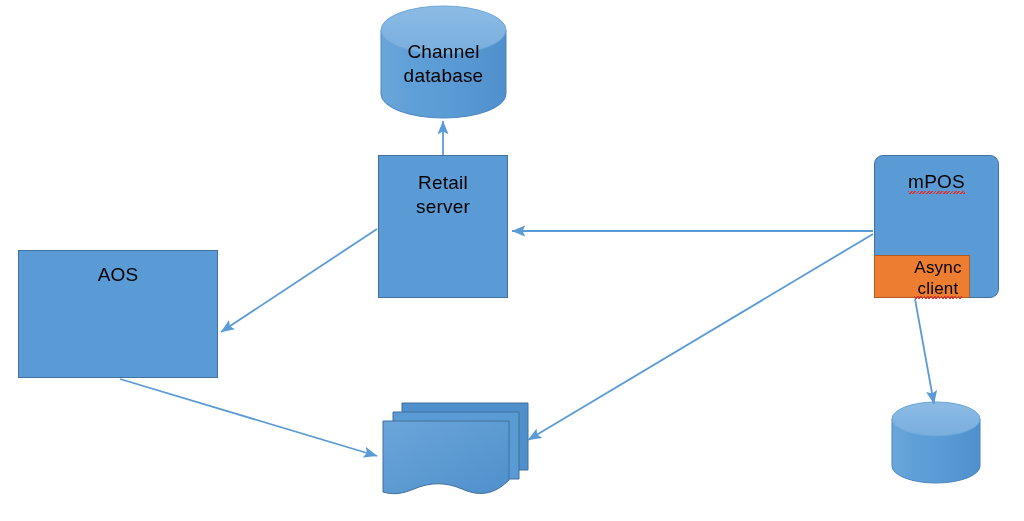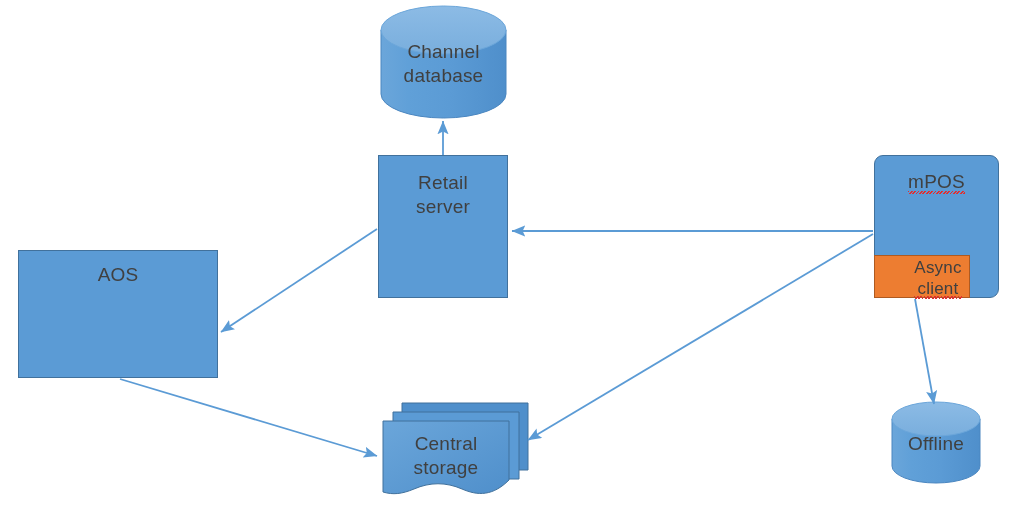--- a/index.html
+++ b/index.html
@@ -29,21 +29,21 @@
   }
   .rect.orange {
     background: #ED7D31;
     border: 1px solid #AE5A21;
   }
   .label {
     position: absolute;
     left: 0;
     right: 0;
     text-align: center;
-    color: #404040;
+    color: #000000;
     font-size: 19px;
     line-height: 24px;
     letter-spacing: 0.2px;
     white-space: pre-line;
     pointer-events: none;
   }
   .label.small {
     font-size: 17px;
     line-height: 21px;
     padding-left: 32px;
@@ -151,22 +151,15 @@
   <div class="node rect orange" style="left:874px; top:255px; width:96px; height:43px;">
     <div class="label small" style="top:1px;"><span class="spell">Async
 client</span></div>
   </div>
 
   <div class="node" style="left:381px; top:40px; width:125px; height:70px;">
     <div class="label" style="top:0px;">Channel
 database</div>
   </div>
 
-  <div class="node" style="left:383px; top:432px; width:126px; height:56px;">
-    <div class="label" style="top:0px;">Central
-storage</div>
-  </div>
 
-  <div class="node" style="left:892px; top:432px; width:88px; height:28px;">
-    <div class="label" style="top:0px;">Offline</div>
-  </div>
 
 </div>
 
 </body></html>

